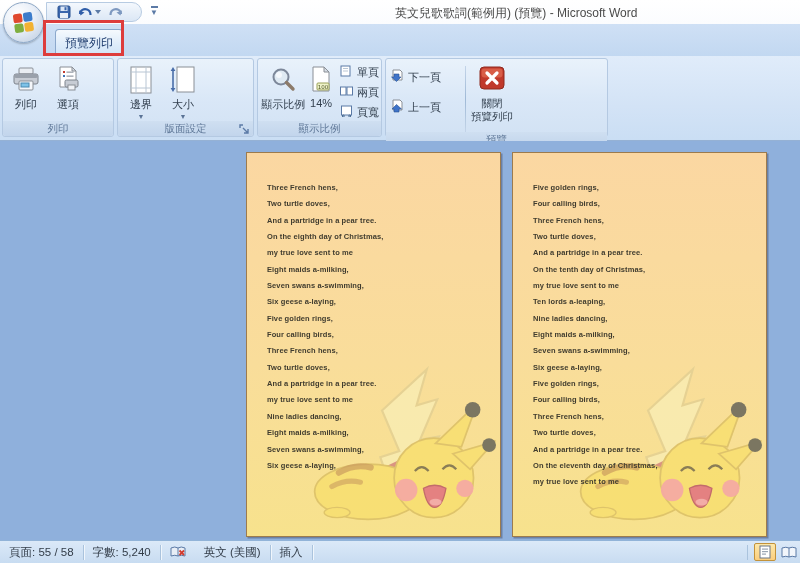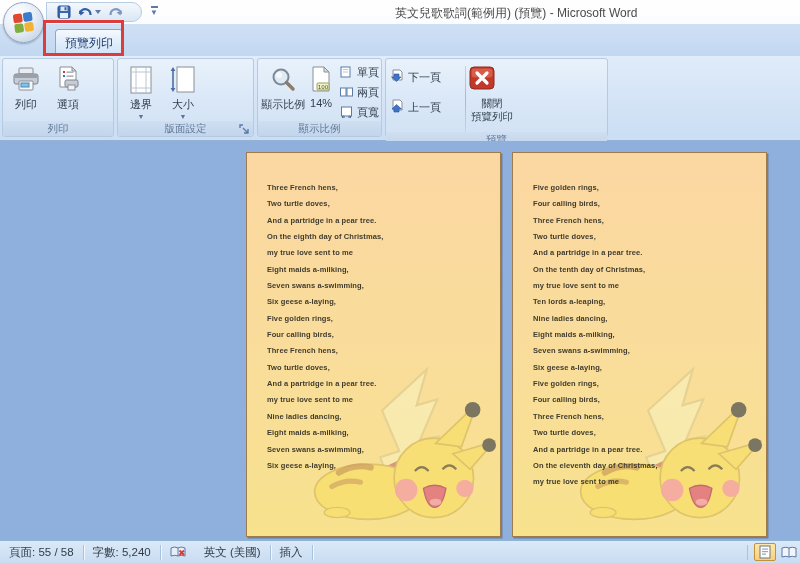--- a/index.html
+++ b/index.html
@@ -50,33 +50,33 @@
 
   .bigbtn { width:42px; display:flex; flex-direction:column; align-items:center; padding-top:2px; border-radius:3px; cursor:default; }
   .bigbtn .icon { height:32px; display:flex; align-items:center; justify-content:center; }
   .bigbtn .lbl { font-size:11px; color:#33404f; margin-top:1px; white-space:nowrap; }
   .bigbtn .caret { font-size:7px; color:#5a7396; line-height:6px; margin-top:2px; }
   .bigbtn.wide { width:56px; }
 
   .launcher { position:absolute; right:2px; bottom:1px; width:13px; height:13px; }
 
   .smallstack { display:flex; flex-direction:column; gap:5px; margin-left:4px; padding-top:3px; }
-  .smallbtn { display:flex; align-items:center; gap:4px; font-size:11px; color:#33404f; white-space:nowrap; }
+  .smallbtn { display:flex; align-items:flex-start; gap:4px; font-size:11px; color:#33404f; white-space:nowrap; }
 
   .chkcol { display:flex; flex-direction:column; gap:6px; padding:4px 0 0 6px; width:94px; }
   .chkrow { display:flex; align-items:center; gap:5px; font-size:11px; color:#33404f; white-space:nowrap; }
   .chk { width:12px; height:12px; background:linear-gradient(#fff,#e8eef5); border:1px solid #8ba4c2; border-radius:2px; position:relative; }
   .chk .mark { position:absolute; left:2px; top:0px; width:6px; height:9px; border:solid #2c5d9e; border-width:0 2px 2px 0; transform:rotate(40deg); }
 
   .navcol { display:flex; flex-direction:column; gap:14px; padding:7px 0 0 2px; width:76px; }
   .navbtn { display:flex; align-items:center; gap:4px; font-size:11px; color:#33404f; white-space:nowrap; }
 
   .vsep { width:1px; height:66px; margin:4px 3px 0 1px; background:linear-gradient(#c3d4e8,#9fb9d6,#c3d4e8); }
 
-  .closebtn { width:46px; display:flex; flex-direction:column; padding-top:4px; }
+  .closebtn { width:46px; display:flex; flex-direction:column; align-items:center; padding-top:4px; }
   .closebtn .lbl2 { font-size:10.5px; color:#33404f; text-align:center; line-height:1.2; margin-top:3px; white-space:nowrap; }
 
   
   .docarea { position:absolute; top:141px; left:0; width:800px; height:399px; background:#8fb0dc; }
   .page { position:absolute; top:11px; width:255px; height:385px;
     background:linear-gradient(#fbd7a2, #f9dd9a 55%, #f7e28d);
     border:1px solid #9c7b4e; box-shadow:1.5px 1.5px 0 rgba(40,40,60,.35); overflow:hidden; }
   .page1 { left:246px; } .page2 { left:512px; }
   .page-text { position:relative; z-index:2; padding:27px 0 0 20px; }
   .page-text .line { font-size:7.5px; line-height:16.35px; color:#3f3b2e; font-weight:600; letter-spacing:.1px; white-space:nowrap; }

